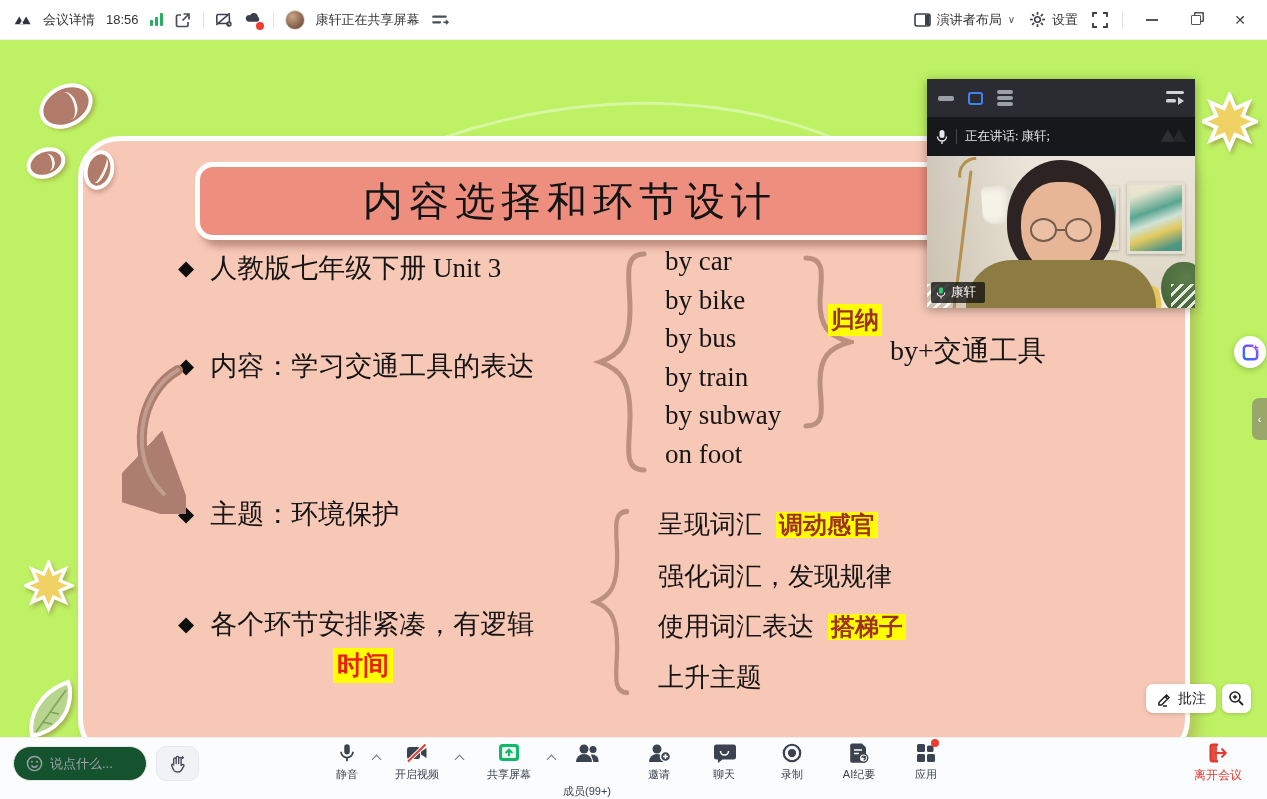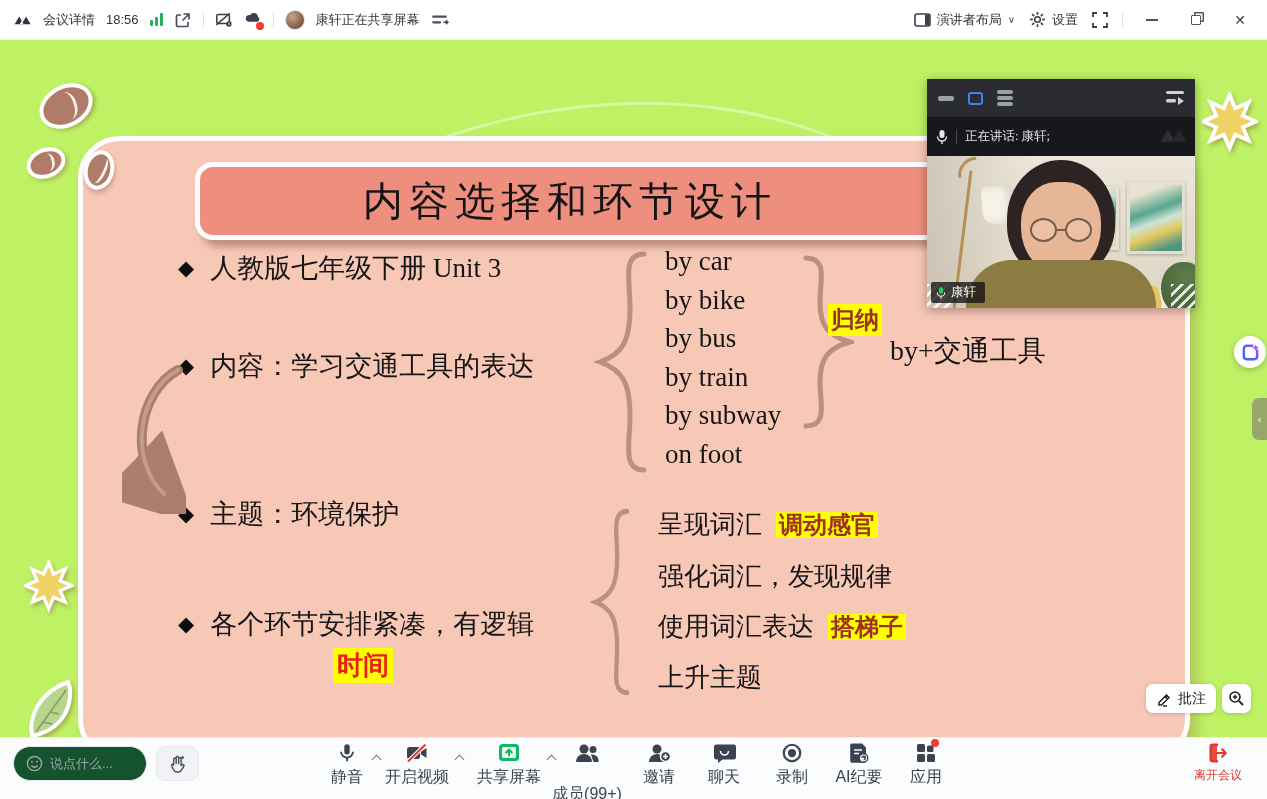--- a/index.html
+++ b/index.html
@@ -81,21 +81,21 @@
   .body { position:absolute; left:50%; bottom:-34px; transform:translateX(-50%); width:190px; height:82px; background:#8d7c42; border-radius:46px 46px 0 0; }
   .name-tag { position:absolute; left:4px; bottom:5px; background:rgba(18,18,18,0.78); color:#fff; font-size:12.5px; display:flex; align-items:center; gap:5px; padding:2px 9px 2px 5px; border-radius:2px; z-index:3; }
   .corner-stripes { position:absolute; width:24px; height:24px; background:repeating-linear-gradient(135deg, rgba(255,255,255,0.85) 0 2.5px, transparent 2.5px 7px); z-index:2; }
   .cs-br { right:0; bottom:0; } .cs-bl { left:0; bottom:0; }
 
   
   .toolbar { position:absolute; left:0; top:737px; width:1267px; height:62px; background:#fbfcfd; border-top:1px solid #f0f0f0; z-index:30; }
   .chat-pill { position:absolute; left:13px; top:8px; width:134px; height:35px; background:#14532d; border:1px solid #e7e8ea; border-radius:18px; display:flex; align-items:center; gap:7px; padding:0 12px; color:#9ea3ab; font-size:13px; }
   .hand-btn { position:absolute; left:156px; top:8px; width:43px; height:35px; background:#f1f2f5; border:1px solid #e7e8ea; border-radius:10px; display:flex; align-items:center; justify-content:center; }
   .tb-item { position:absolute; top:4px; width:80px; display:flex; flex-direction:column; align-items:center; gap:3px; color:#3c4350; }
-  .tb-item .lbl { font-size:16px; white-space:nowrap;text-align:center; }
+  .tb-item .lbl { font-size:11px; white-space:nowrap;text-align:center; }
   .caret { position:absolute; top:16px; width:8px; height:8px; }
   .caret::before { content:''; position:absolute; left:1px; top:2px; width:6px; height:6px; border-left:1.6px solid #70757d; border-top:1.6px solid #70757d; transform:rotate(45deg); }
   .leave { position:absolute; left:1182px; top:4px; width:72px; display:flex; flex-direction:column; align-items:center; gap:3px; color:#e03c31; }
   .leave .lbl { font-size:12px; }
   .badge-dot { position:absolute; width:8px; height:8px; border-radius:50%; background:#f23a2f; }
 </style>
 </head>
 <body>
 
 <div class="topbar">

